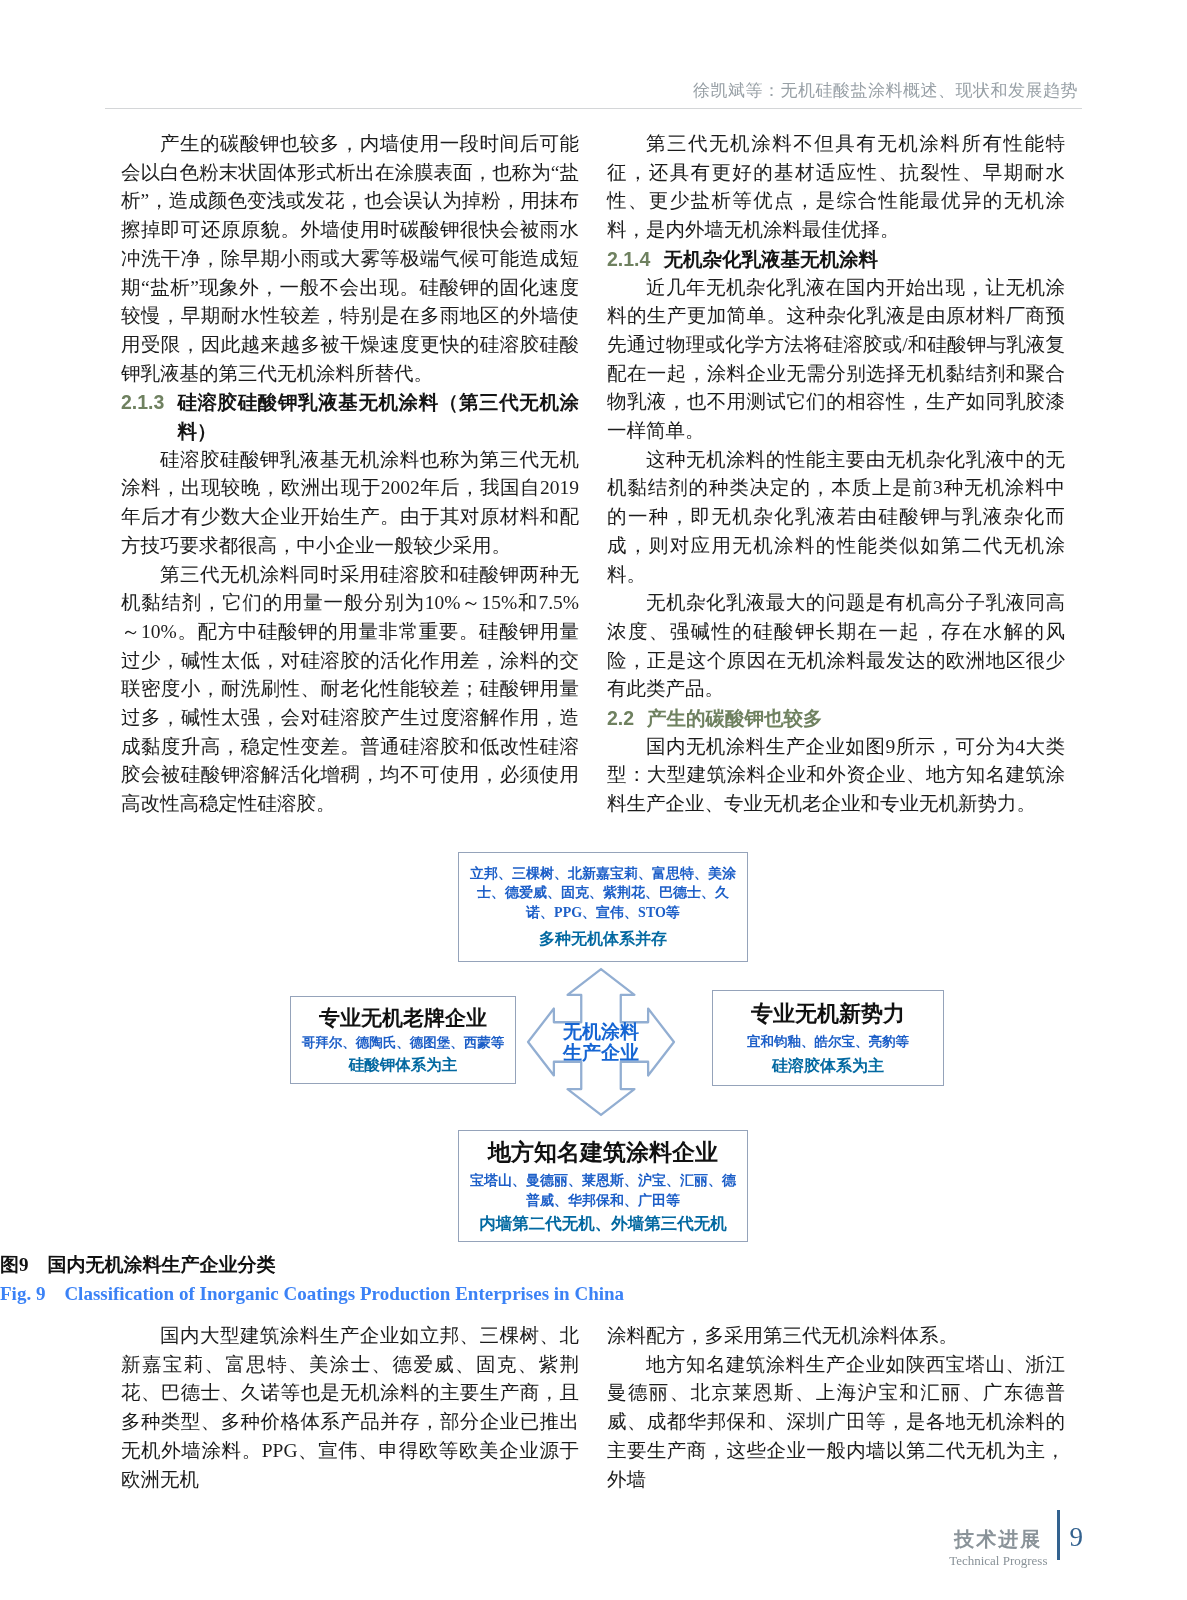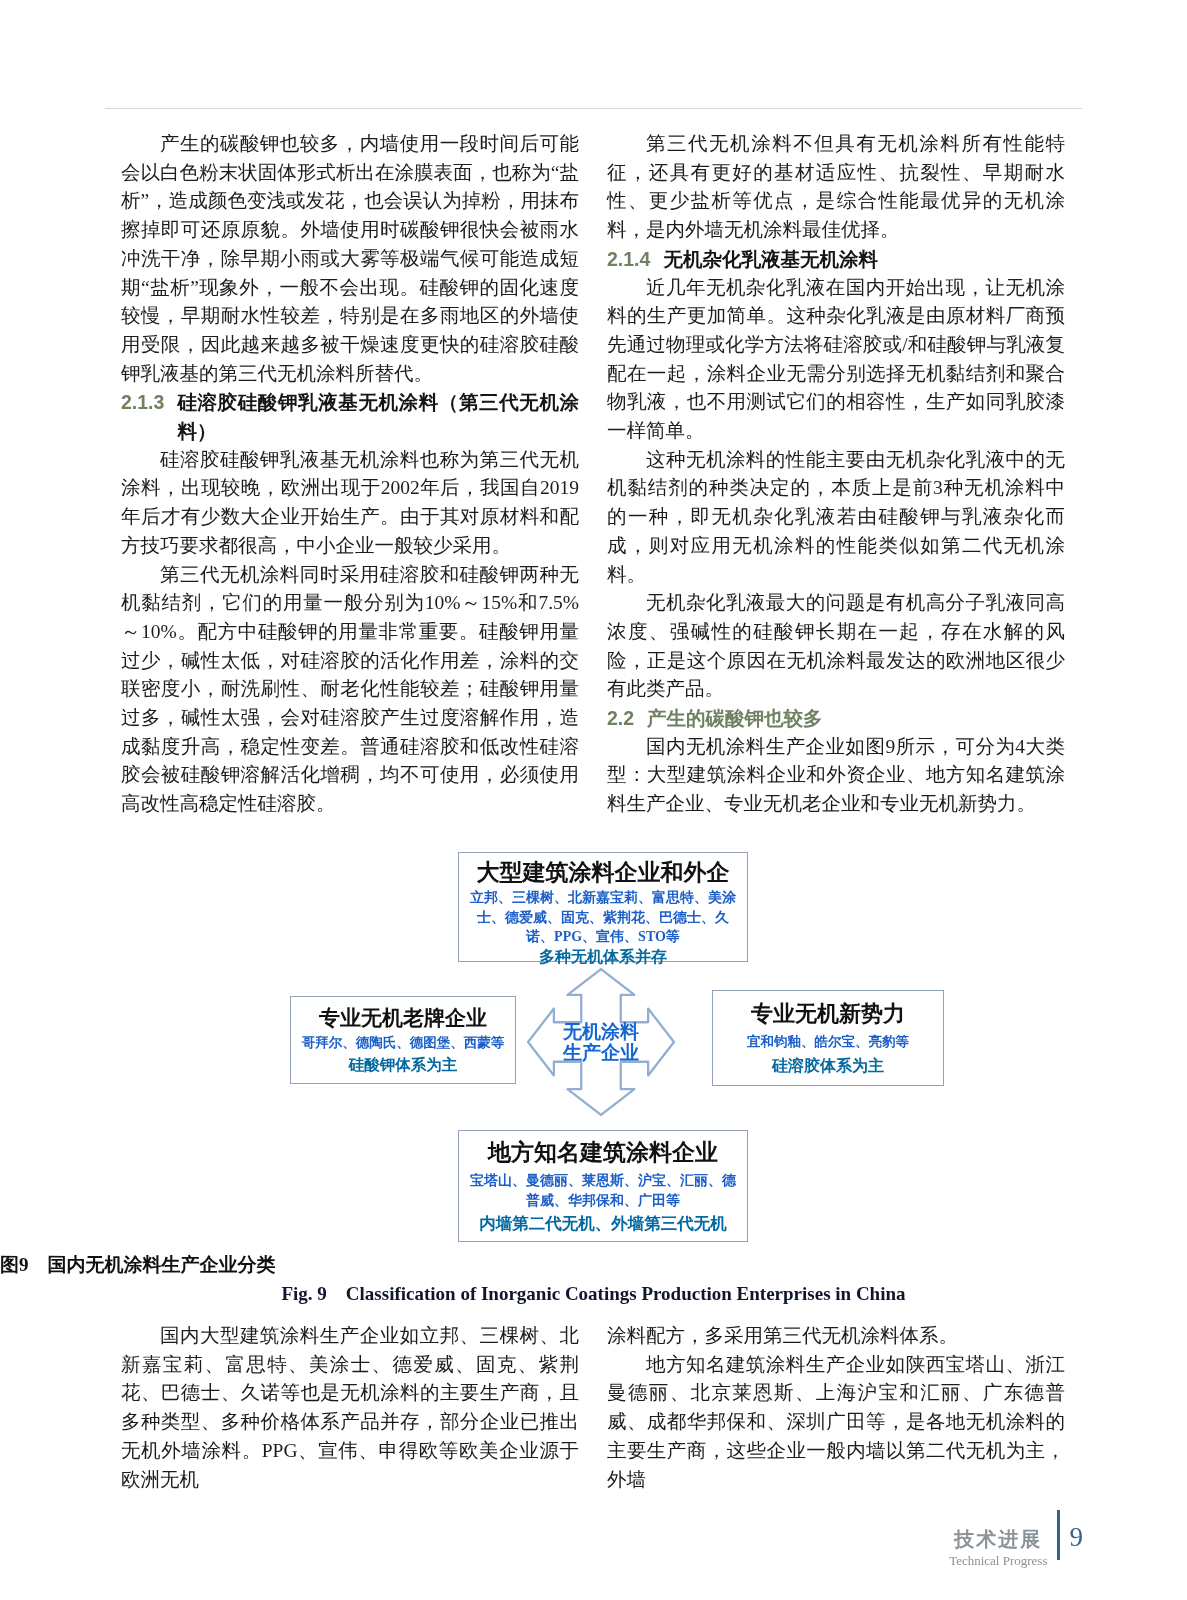--- a/index.html
+++ b/index.html
@@ -47,22 +47,22 @@
   .box-bottom .bcompanies{font-size:14px;}
   .box-bottom .bnote{font-size:16.5px;}
   .arrow-wrap{position:absolute;left:519px;top:966px;width:164px;height:152px;}
   .arrow-wrap svg{width:100%;height:100%;display:block;}
   .center-label{position:absolute;left:519px;top:1022px;width:164px;text-align:center;
         font-family:"Liberation Sans","DejaVu Sans",sans-serif;font-weight:bold;
         font-size:19px;line-height:20.5px;color:#1565d3;white-space:pre-line;}
 
   .cap-zh{position:absolute;top:1252px;left:0;width:1187px;text-align:left;
         font-family:Liberation Serif, serif;font-weight:bold;font-size:19px;color:#111;}
-  .cap-en{position:absolute;top:1281px;left:0;width:1187px;text-align:center;
-        font-family:"Liberation Serif","DejaVu Serif",serif;font-weight:bold;font-size:19px;color:#0f172a;}
+  .cap-en{position:absolute;top:1281px;left:0;width:1187px;
+        font-family:"Liberation Serif","DejaVu Serif",serif;font-weight:bold;font-size:19px;color:#3b82f6;}
 
   .bcol{position:absolute;width:458px;font-size:19.5px;line-height:28.7px;text-align:justify;top:1322px;}
   .bcol-left{left:121px;}
   .bcol-right{left:607px;}
   .bcol p{margin:0;text-indent:2em;}
   .bcol p.noindent{text-indent:0;}
 
   
   .footer{position:absolute;top:1500px;right:104px;display:flex;align-items:center;}
   .footer-labels{text-align:center;margin-right:9px;}
@@ -71,20 +71,21 @@
   .footer-en{font-family:"Liberation Serif","DejaVu Serif",serif;font-size:13px;color:#8a9399;}
   .footer-bar{width:3px;height:50px;background:#33628f;margin-right:10px;}
   .footer-page{font-family:"Liberation Serif","DejaVu Serif",serif;font-size:27px;color:#33628f;
         align-self:center;padding-top:6px;}
 </style>
 </head>
 <body>
 
 <div class="page">
 
+  <div class="running-head">徐凯斌等：无机硅酸盐涂料概述、现状和发展趋势</div>
   <div class="header-rule"></div>
 
   <div class="col col-left">
     <p>产生的碳酸钾也较多，内墙使用一段时间后可能会以白色粉末状固体形式析出在涂膜表面，也称为“盐析”，造成颜色变浅或发花，也会误认为掉粉，用抹布擦掉即可还原原貌。外墙使用时碳酸钾很快会被雨水冲洗干净，除早期小雨或大雾等极端气候可能造成短期“盐析”现象外，一般不会出现。硅酸钾的固化速度较慢，早期耐水性较差，特别是在多雨地区的外墙使用受限，因此越来越多被干燥速度更快的硅溶胶硅酸钾乳液基的第三代无机涂料所替代。</p>
     <div class="h3">
       <span class="hnum">2.1.3</span>
       <span class="htitle">硅溶胶硅酸钾乳液基无机涂料（第三代无机涂料）</span>
     </div>
     <p>硅溶胶硅酸钾乳液基无机涂料也称为第三代无机涂料，出现较晚，欧洲出现于2002年后，我国自2019年后才有少数大企业开始生产。由于其对原材料和配方技巧要求都很高，中小企业一般较少采用。</p>
     <p>第三代无机涂料同时采用硅溶胶和硅酸钾两种无机黏结剂，它们的用量一般分别为10%～15%和7.5%～10%。配方中硅酸钾的用量非常重要。硅酸钾用量过少，碱性太低，对硅溶胶的活化作用差，涂料的交联密度小，耐洗刷性、耐老化性能较差；硅酸钾用量过多，碱性太强，会对硅溶胶产生过度溶解作用，造成黏度升高，稳定性变差。普通硅溶胶和低改性硅溶胶会被硅酸钾溶解活化增稠，均不可使用，必须使用高改性高稳定性硅溶胶。</p>
@@ -102,21 +103,20 @@
     <div class="h3 h2">
       <span class="hnum">2.2</span>
       <span class="htitle">产生的碳酸钾也较多</span>
     </div>
     <p>国内无机涂料生产企业如图9所示，可分为4大类型：大型建筑涂料企业和外资企业、地方知名建筑涂料生产企业、专业无机老企业和专业无机新势力。</p>
   </div>
 
   <div class="figure">
 
     <div class="dbox box-top">
-      <div class="btitle">大型建筑涂料企业和外企</div>
       <div class="bcompanies">立邦、三棵树、北新嘉宝莉、富思特、美涂士、德爱威、固克、紫荆花、巴德士、久诺、PPG、宣伟、STO等</div>
       <div class="bnote">多种无机体系并存</div>
     </div>
 
     <div class="dbox box-left">
       <div class="btitle">专业无机老牌企业</div>
       <div class="bcompanies">哥拜尔、德陶氏、德图堡、西蒙等</div>
       <div class="bnote">硅酸钾体系为主</div>
     </div>
 

